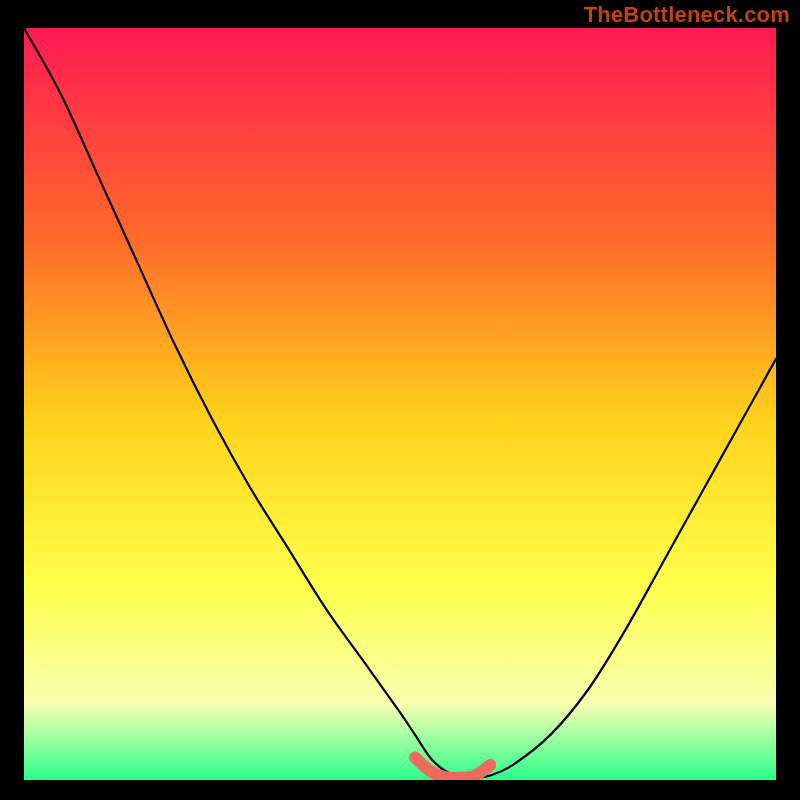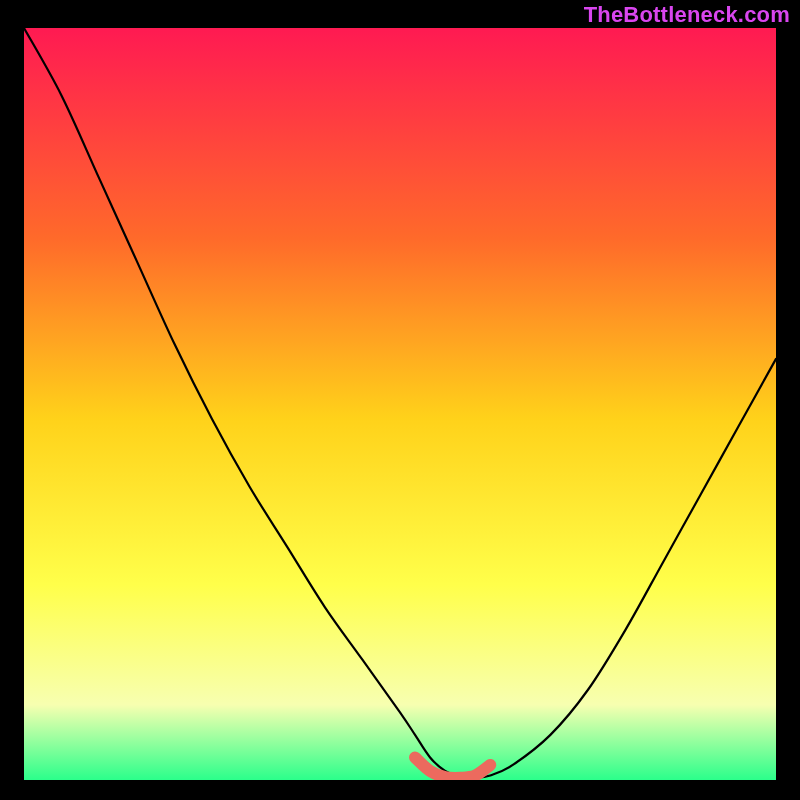--- a/index.html
+++ b/index.html
@@ -14,21 +14,21 @@
   .frame {
     position: relative;
     width: 800px;
     height: 800px;
     background: #000;
   }
   .watermark {
     position: absolute;
     top: 2px;
     right: 10px;
-    color: #d946ef;
+    color: #c2410c;
     font-size: 22px;
     font-weight: 600;
     letter-spacing: 0.2px;
   }
   .plot {
     position: absolute;
     left: 24px;
     top: 28px;
     width: 752px;
     height: 752px;

